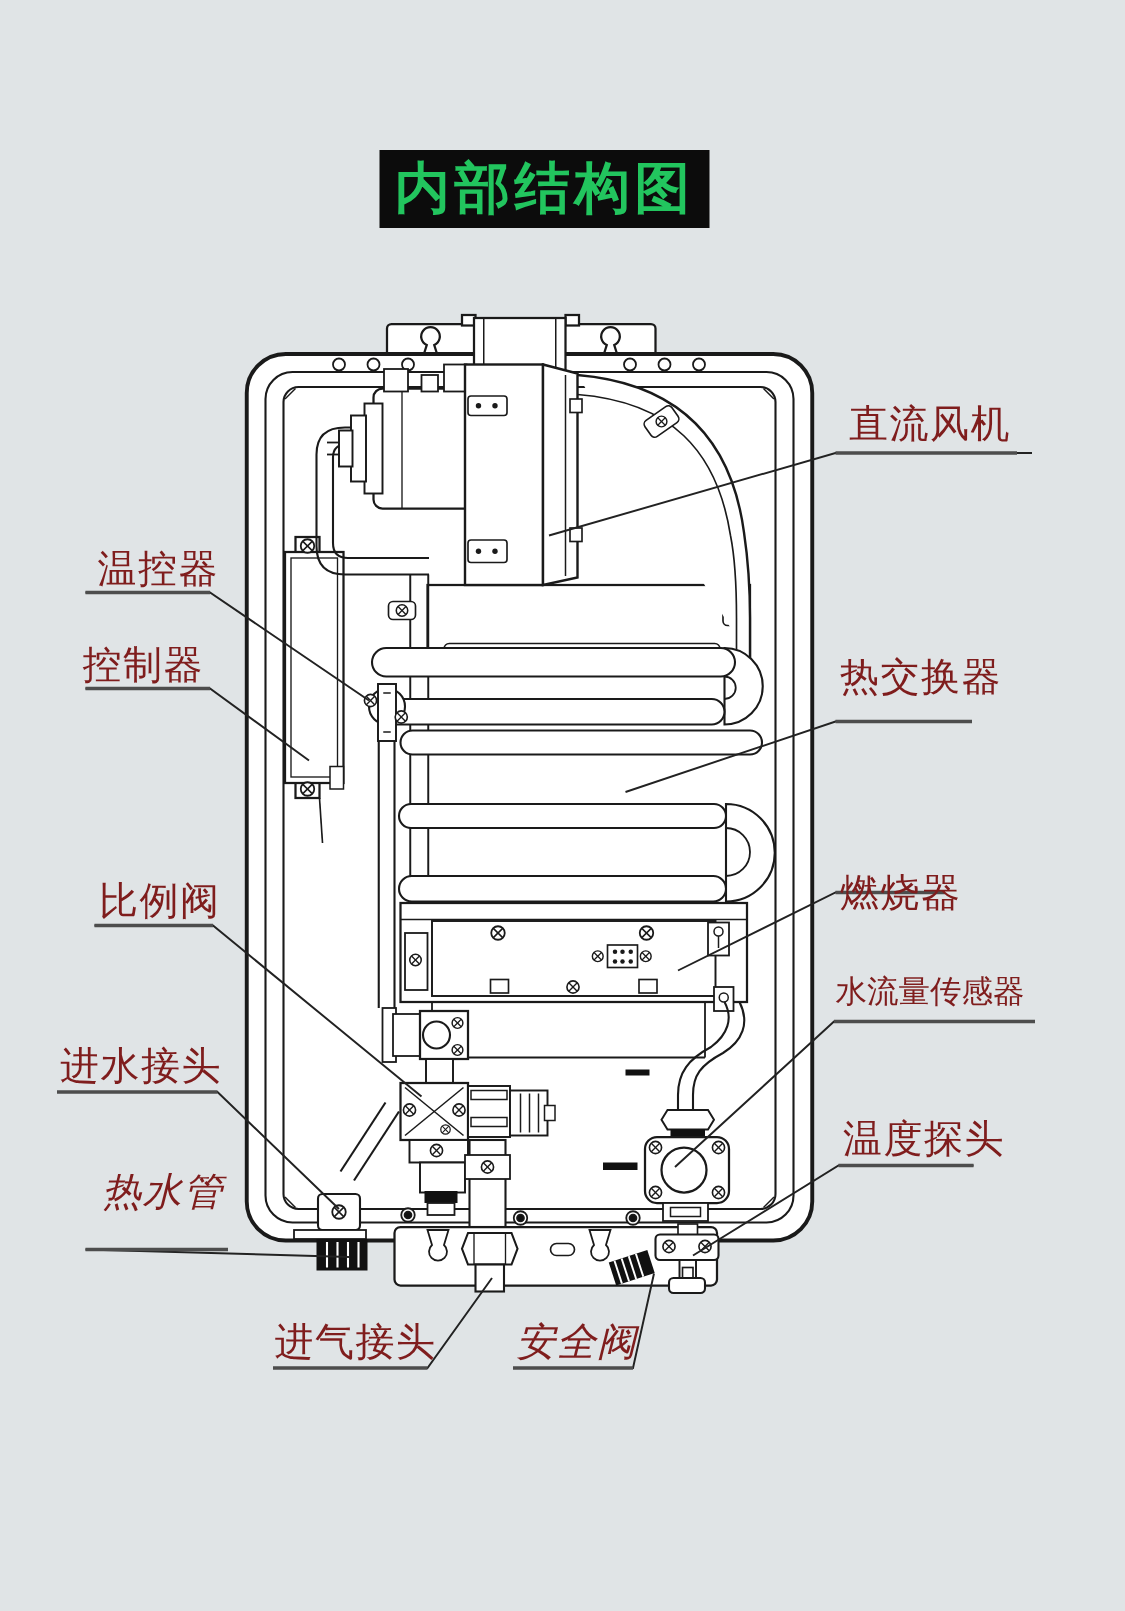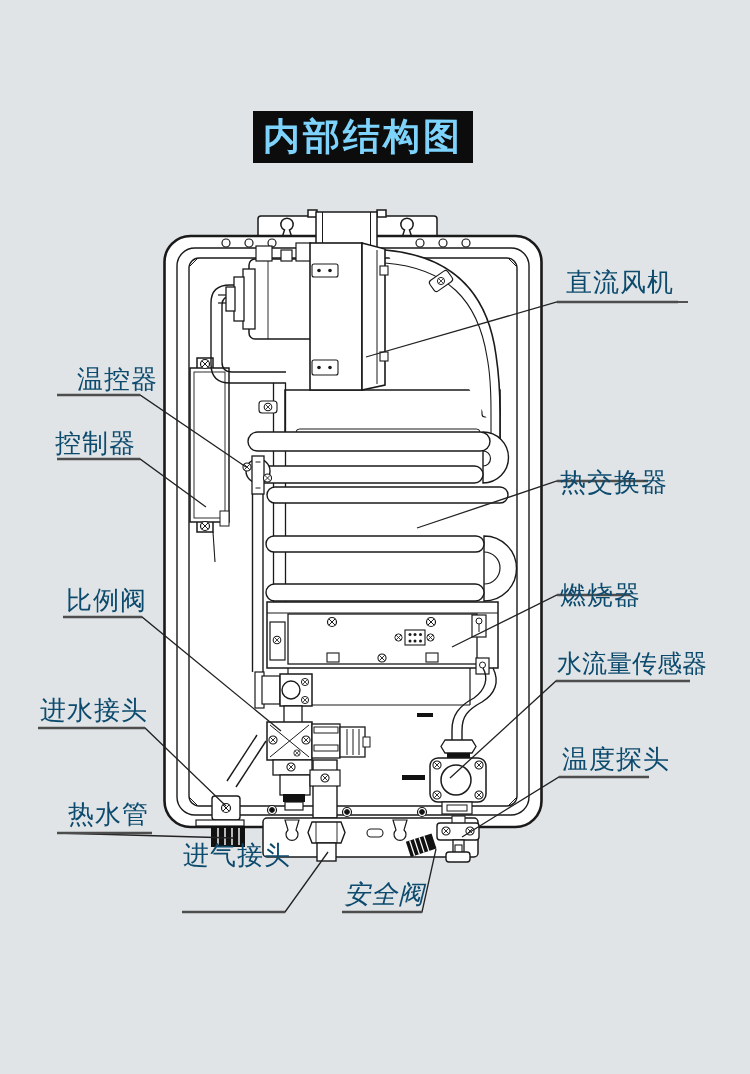--- a/index.html
+++ b/index.html
@@ -3,30 +3,30 @@
 <meta charset="utf-8">
 <style>
   html,body{margin:0;padding:0;}
   .stage{
     position:relative;width:750px;height:1074px;overflow:hidden;
     background:#e0e4e6;
     font-family:"Liberation Sans","DejaVu Sans",sans-serif;
   }
   .title-box{
     position:absolute;left:253px;top:100px;width:220px;height:52px;
-    background:#0c0c0c;color:#7dd3fc;
+    background:#0c0c0c;color:#22c55e;
     display:flex;align-items:center;justify-content:center;
-    font-size:37px;font-weight:bold;letter-spacing:3px;margin-top:11px;
+    font-size:37px;font-weight:bold;letter-spacing:3px;
   }
   .diagram-svg{position:absolute;left:0;top:0;}
   .lbl{
-    position:absolute;color:#0c4a6e;font-size:26px;letter-spacing:1px;
+    position:absolute;color:#7f1d1d;font-size:26px;letter-spacing:1px;
     white-space:nowrap;line-height:1.1;
   }
-  .lbl.small{font-size:25px;letter-spacing:0;}
+  .lbl.small{font-size:21px;letter-spacing:0;}
 </style>
 </head>
 <body>
 
 <div class="stage">
 
   <div class="title-box">内部结构图</div>
 
   <svg class="diagram-svg" width="750" height="1074" viewBox="0 0 750 1074">
     <defs>
@@ -332,25 +332,25 @@
         <line x1="38" y1="728" x2="145" y2="728"></line>
         <line x1="559" y1="777" x2="649" y2="777"></line>
         <line x1="57" y1="833" x2="152" y2="833"></line>
         <line x1="182" y1="912" x2="285" y2="912"></line>
         <line x1="342" y1="912" x2="422" y2="912"></line>
       </g>
     </g>
   </svg>
 
   <div class="lbl" style="left:566px;top:268px;">直流风机</div>
-  <div class="lbl" style="left:77px;top:365px;">温控器</div>
+  <div class="lbl" style="left:65px;top:365px;">温控器</div>
   <div class="lbl" style="left:55px;top:429px;">控制器</div>
-  <div class="lbl" style="left:560px;top:468px;text-align:center;">热交换器</div>
+  <div class="lbl" style="left:560px;top:437px;text-align:center;">热交换器</div>
   <div class="lbl" style="left:560px;top:581px;">燃烧器</div>
   <div class="lbl" style="left:66px;top:586px;">比例阀</div>
   <div class="lbl small" style="left:557px;top:650px;">水流量传感器</div>
   <div class="lbl" style="left:40px;top:696px;">进水接头</div>
   <div class="lbl" style="left:562px;top:745px;">温度探头</div>
-  <div class="lbl" style="left:68px;top:800px;">热水管</div>
-  <div class="lbl" style="left:183px;top:841px;">进气接头</div>
+  <div class="lbl" style="left:68px;top:780px;font-style:italic;">热水管</div>
+  <div class="lbl" style="left:183px;top:880px;">进气接头</div>
   <div class="lbl" style="left:344px;top:880px;font-style:italic;">安全阀</div>
 
 </div>
 
 </body></html>

